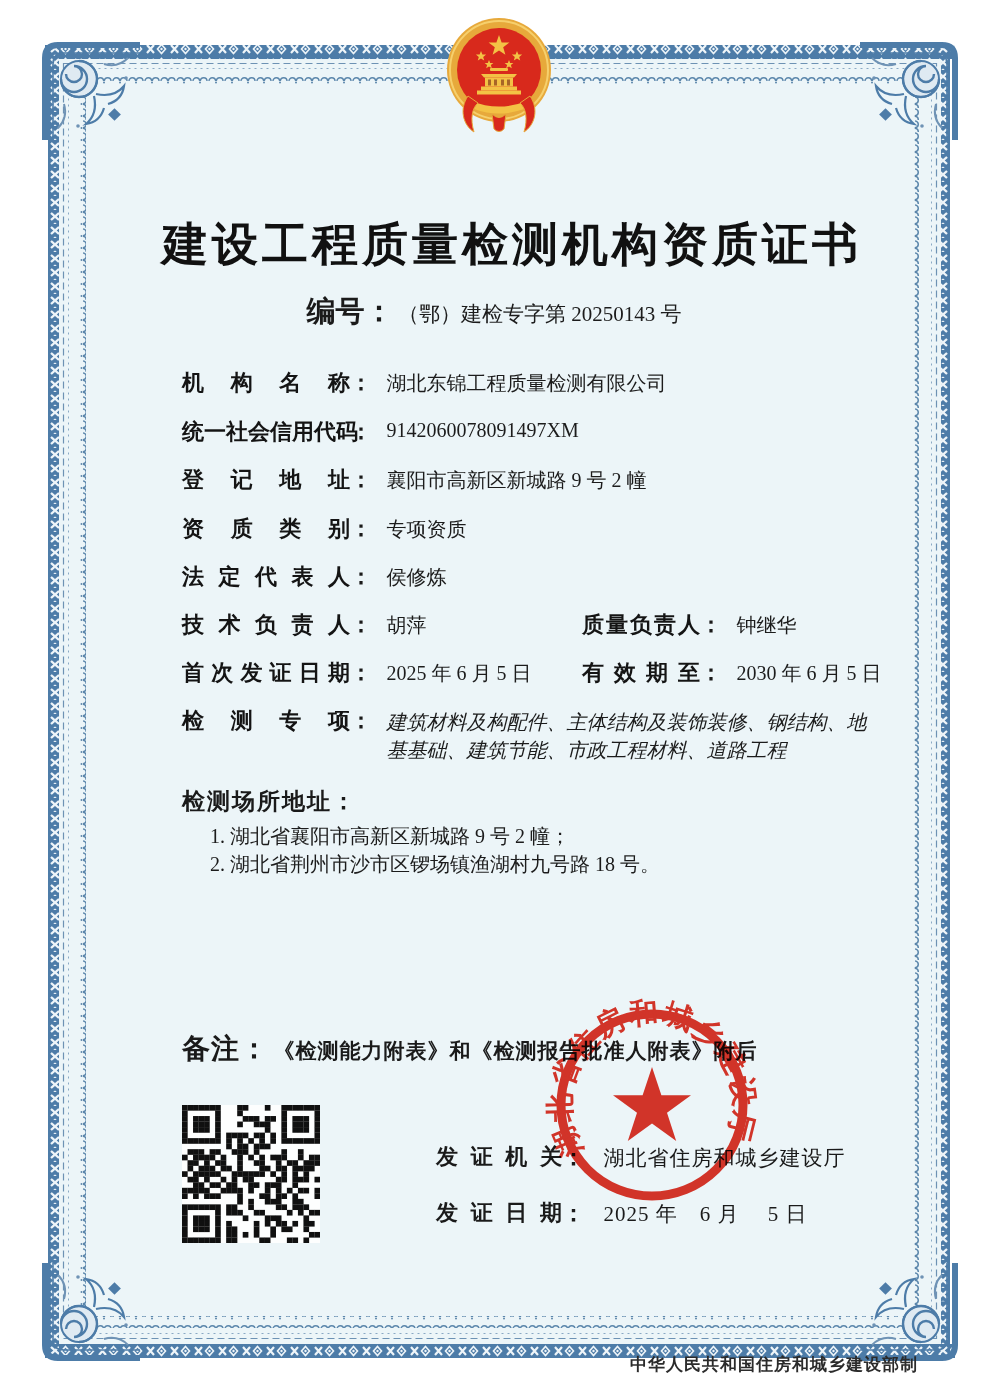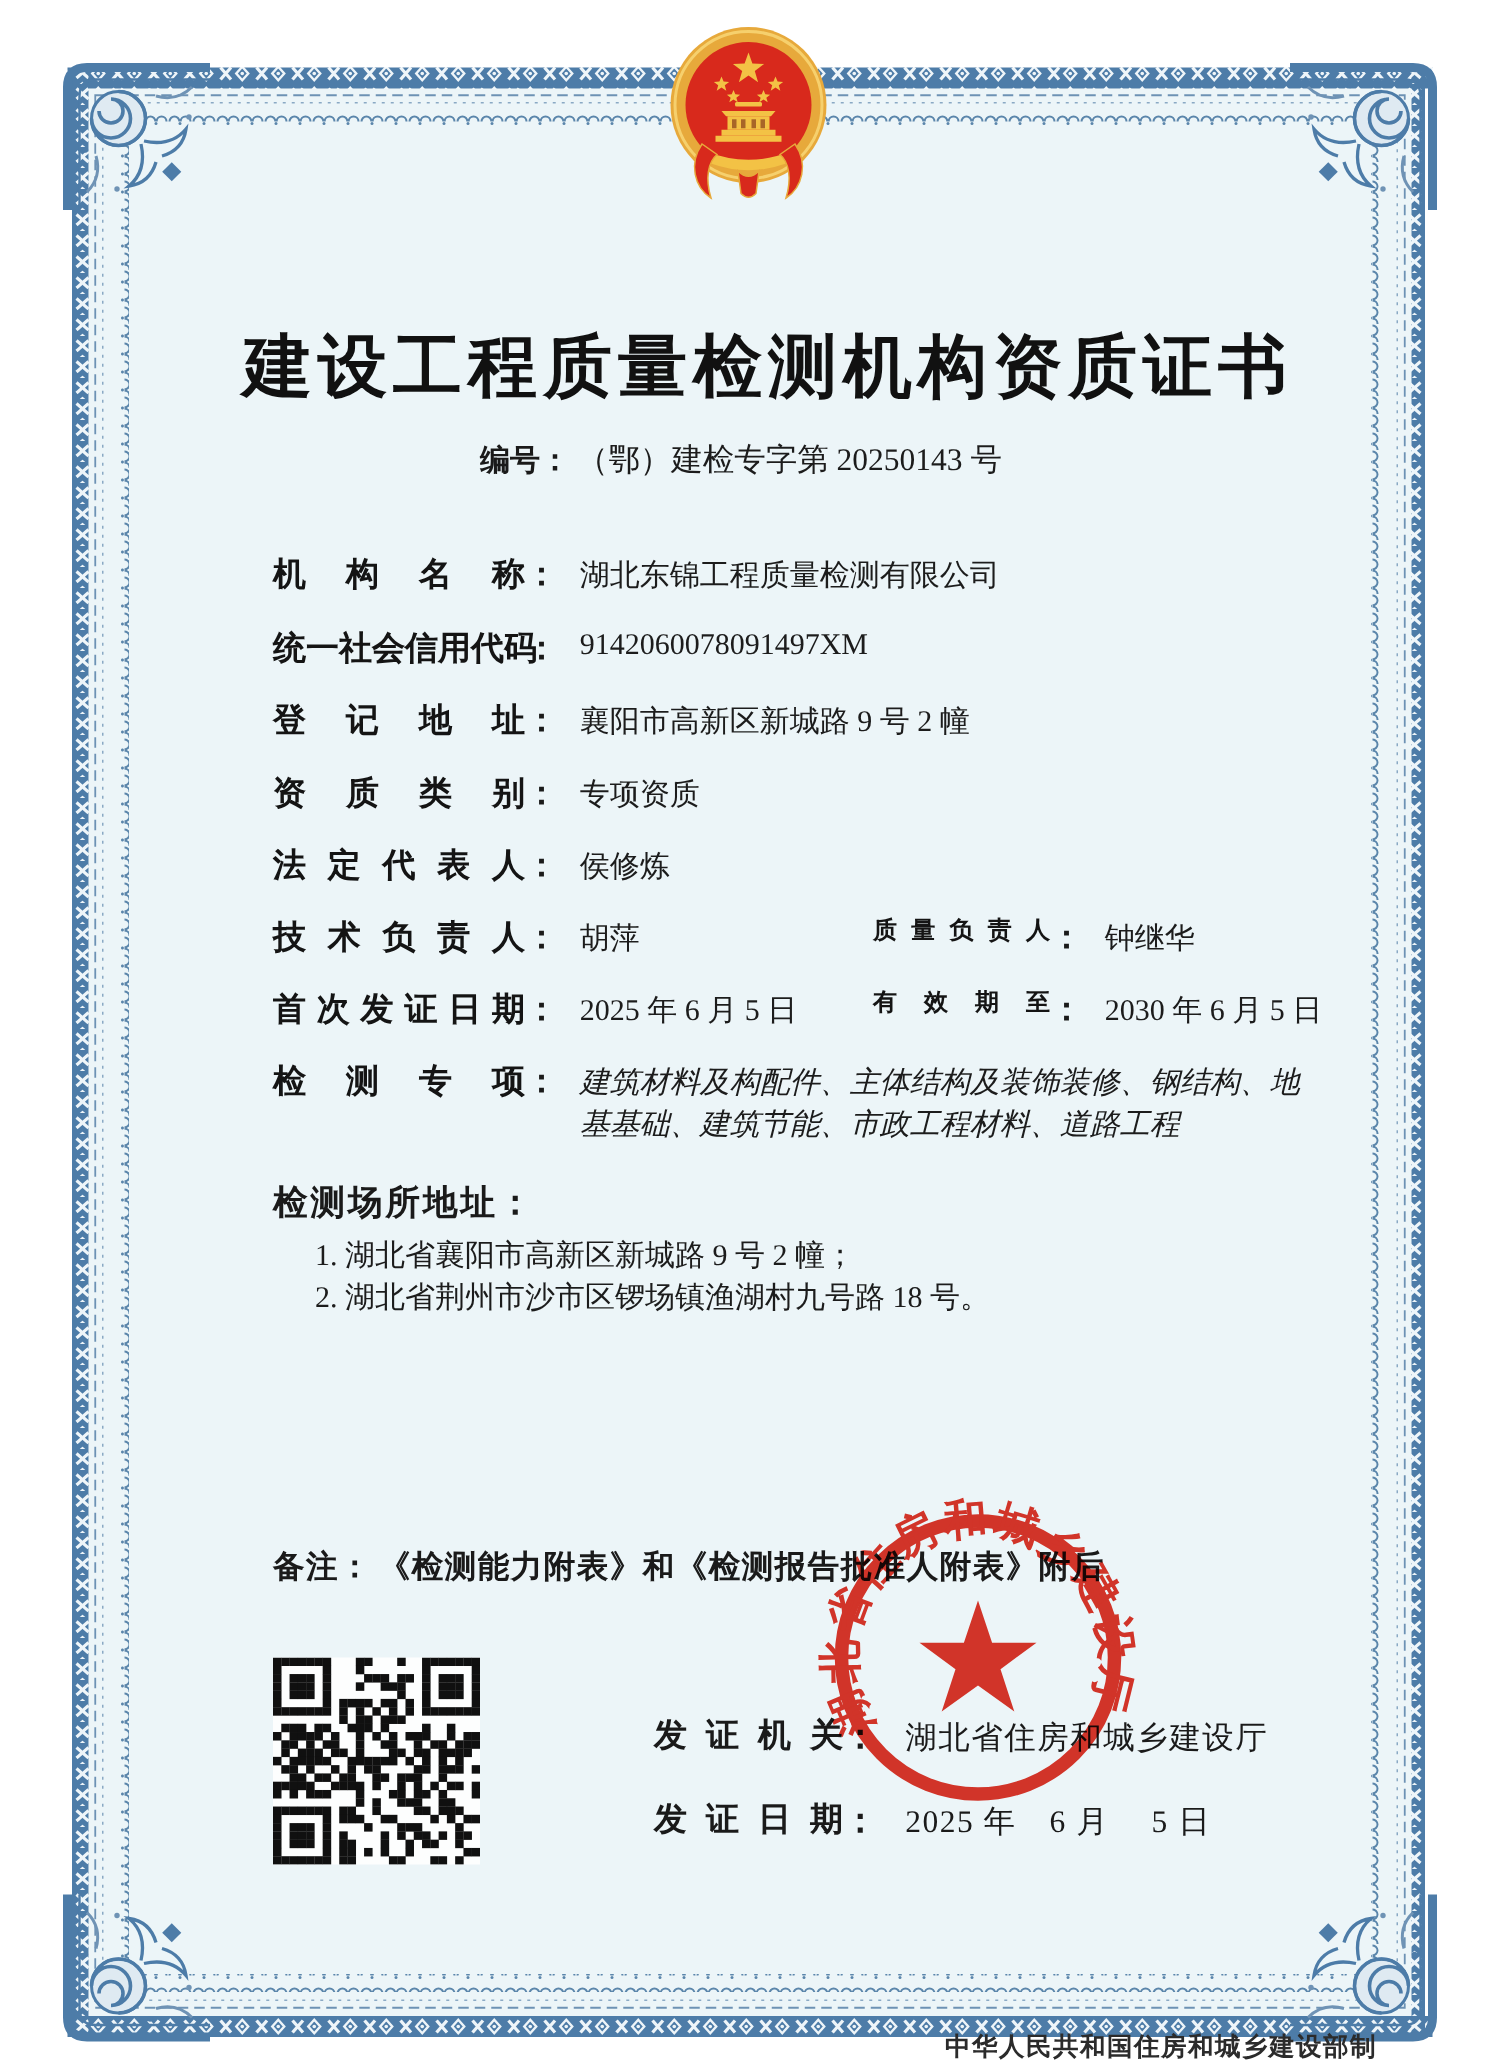--- a/index.html
+++ b/index.html
@@ -5,37 +5,37 @@
   html,body{margin:0;padding:0;background:#fff;}
   .page{position:relative;width:1000px;height:1378px;background:#ffffff;overflow:hidden;
         font-family:"Liberation Sans",sans-serif;color:#1a1a1a;}
   svg{display:block;}
   .frame{position:absolute;left:0;top:0;z-index:1;}
   .emblem{position:absolute;left:437px;top:6px;z-index:3;}
   .content{position:absolute;left:12px;top:0;width:1000px;height:1124px;z-index:2;}
   .title{position:absolute;left:0;top:214px;width:1000px;text-align:center;
          font-size:46px;font-weight:800;letter-spacing:4px;color:#111;white-space:nowrap;}
   .numline{position:absolute;left:0;top:292px;width:964px;text-align:center;white-space:nowrap;}
-  .numlab{font-weight:700;font-size:20px;}
+  .numlab{font-weight:700;font-size:29px;}
   .numval{font-family:"Liberation Serif","DejaVu Serif",serif;font-size:21px;color:#1c1c1c;text-align:center;}
   .row{position:absolute;left:170px;white-space:nowrap;}
   .rowR{position:absolute;left:570px;white-space:nowrap;}
   .lab{display:inline-block;width:168px;text-align:justify;text-align-last:justify;
        font-weight:700;font-size:22px;color:#141414;vertical-align:top;}
   .labR{display:inline-block;width:118px;text-align:justify;text-align-last:justify;
-        font-weight:700;font-size:16px;color:#141414;vertical-align:top;}
+        font-weight:700;font-size:22px;color:#141414;vertical-align:top;}
   .colon{font-weight:700;font-size:22px;vertical-align:top;}
   .val{font-family:"Liberation Serif","DejaVu Serif",serif;font-size:20px;color:#1c1c1c;
        margin-left:10px;vertical-align:top;display:inline-block;margin-top:2px;}
   .wrapval{white-space:normal;width:492px;line-height:28px;font-style:italic;}
   .siteshead{position:absolute;left:170px;top:786px;font-weight:700;font-size:23px;letter-spacing:2px;}
   .siteitem{position:absolute;left:198px;font-family:"Liberation Serif","DejaVu Serif",serif;
             font-size:20px;color:#1c1c1c;}
   .remark{position:absolute;left:170px;top:1030px;white-space:nowrap;}
-  .remlab{font-weight:700;font-size:21px;letter-spacing:1px;}
+  .remlab{font-weight:700;font-size:28px;letter-spacing:1px;}
   .remval{font-weight:700;font-size:21px;letter-spacing:1px;}
   .isslab{display:inline-block;width:126px;text-align:justify;text-align-last:justify;
           font-weight:700;font-size:22px;vertical-align:top;}
   .issval{font-family:"Liberation Serif","DejaVu Serif",serif;font-size:21px;margin-left:14px;
           vertical-align:top;display:inline-block;margin-top:2px;letter-spacing:1px;}
   .qr{position:absolute;left:170px;top:1105px;width:138px;height:138px;background:#fdfefe;}
   .seal{position:absolute;left:542px;top:995px;z-index:4;mix-blend-mode:multiply;opacity:.92;}
   .footer{position:absolute;right:94px;top:1353px;font-size:17px;font-weight:600;color:#2b2b2b;
           letter-spacing:1px;}
 </style>

